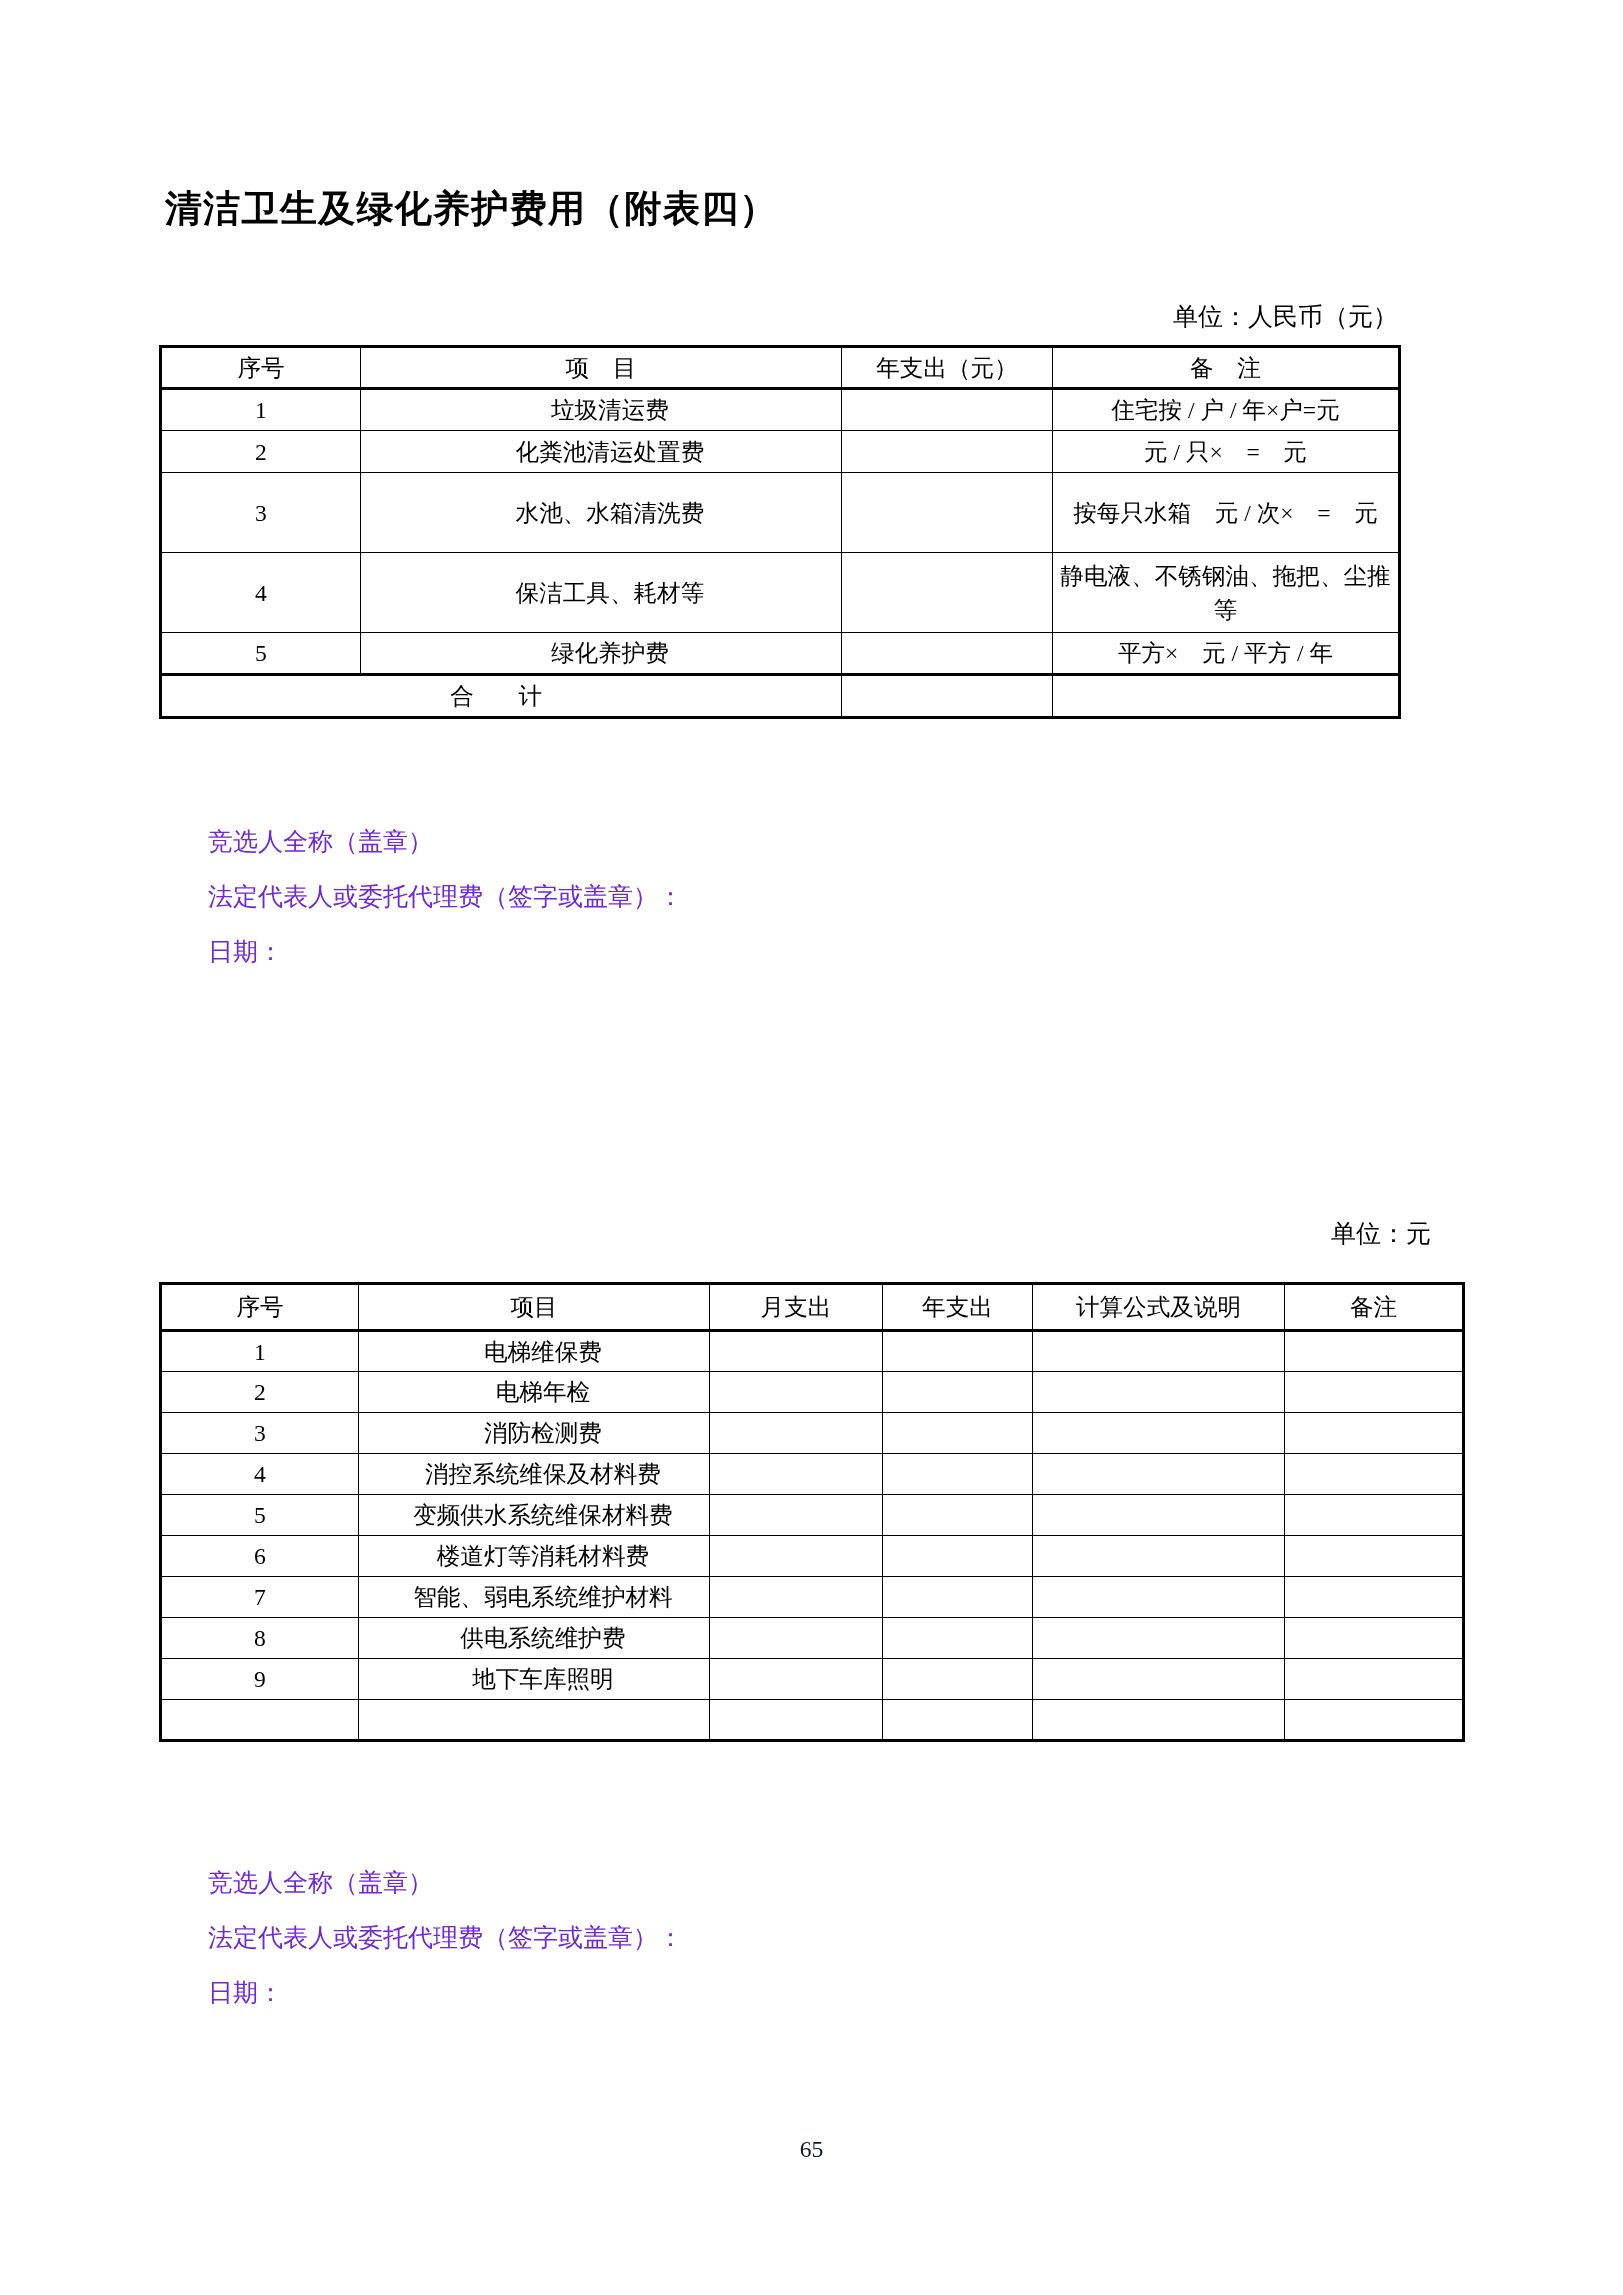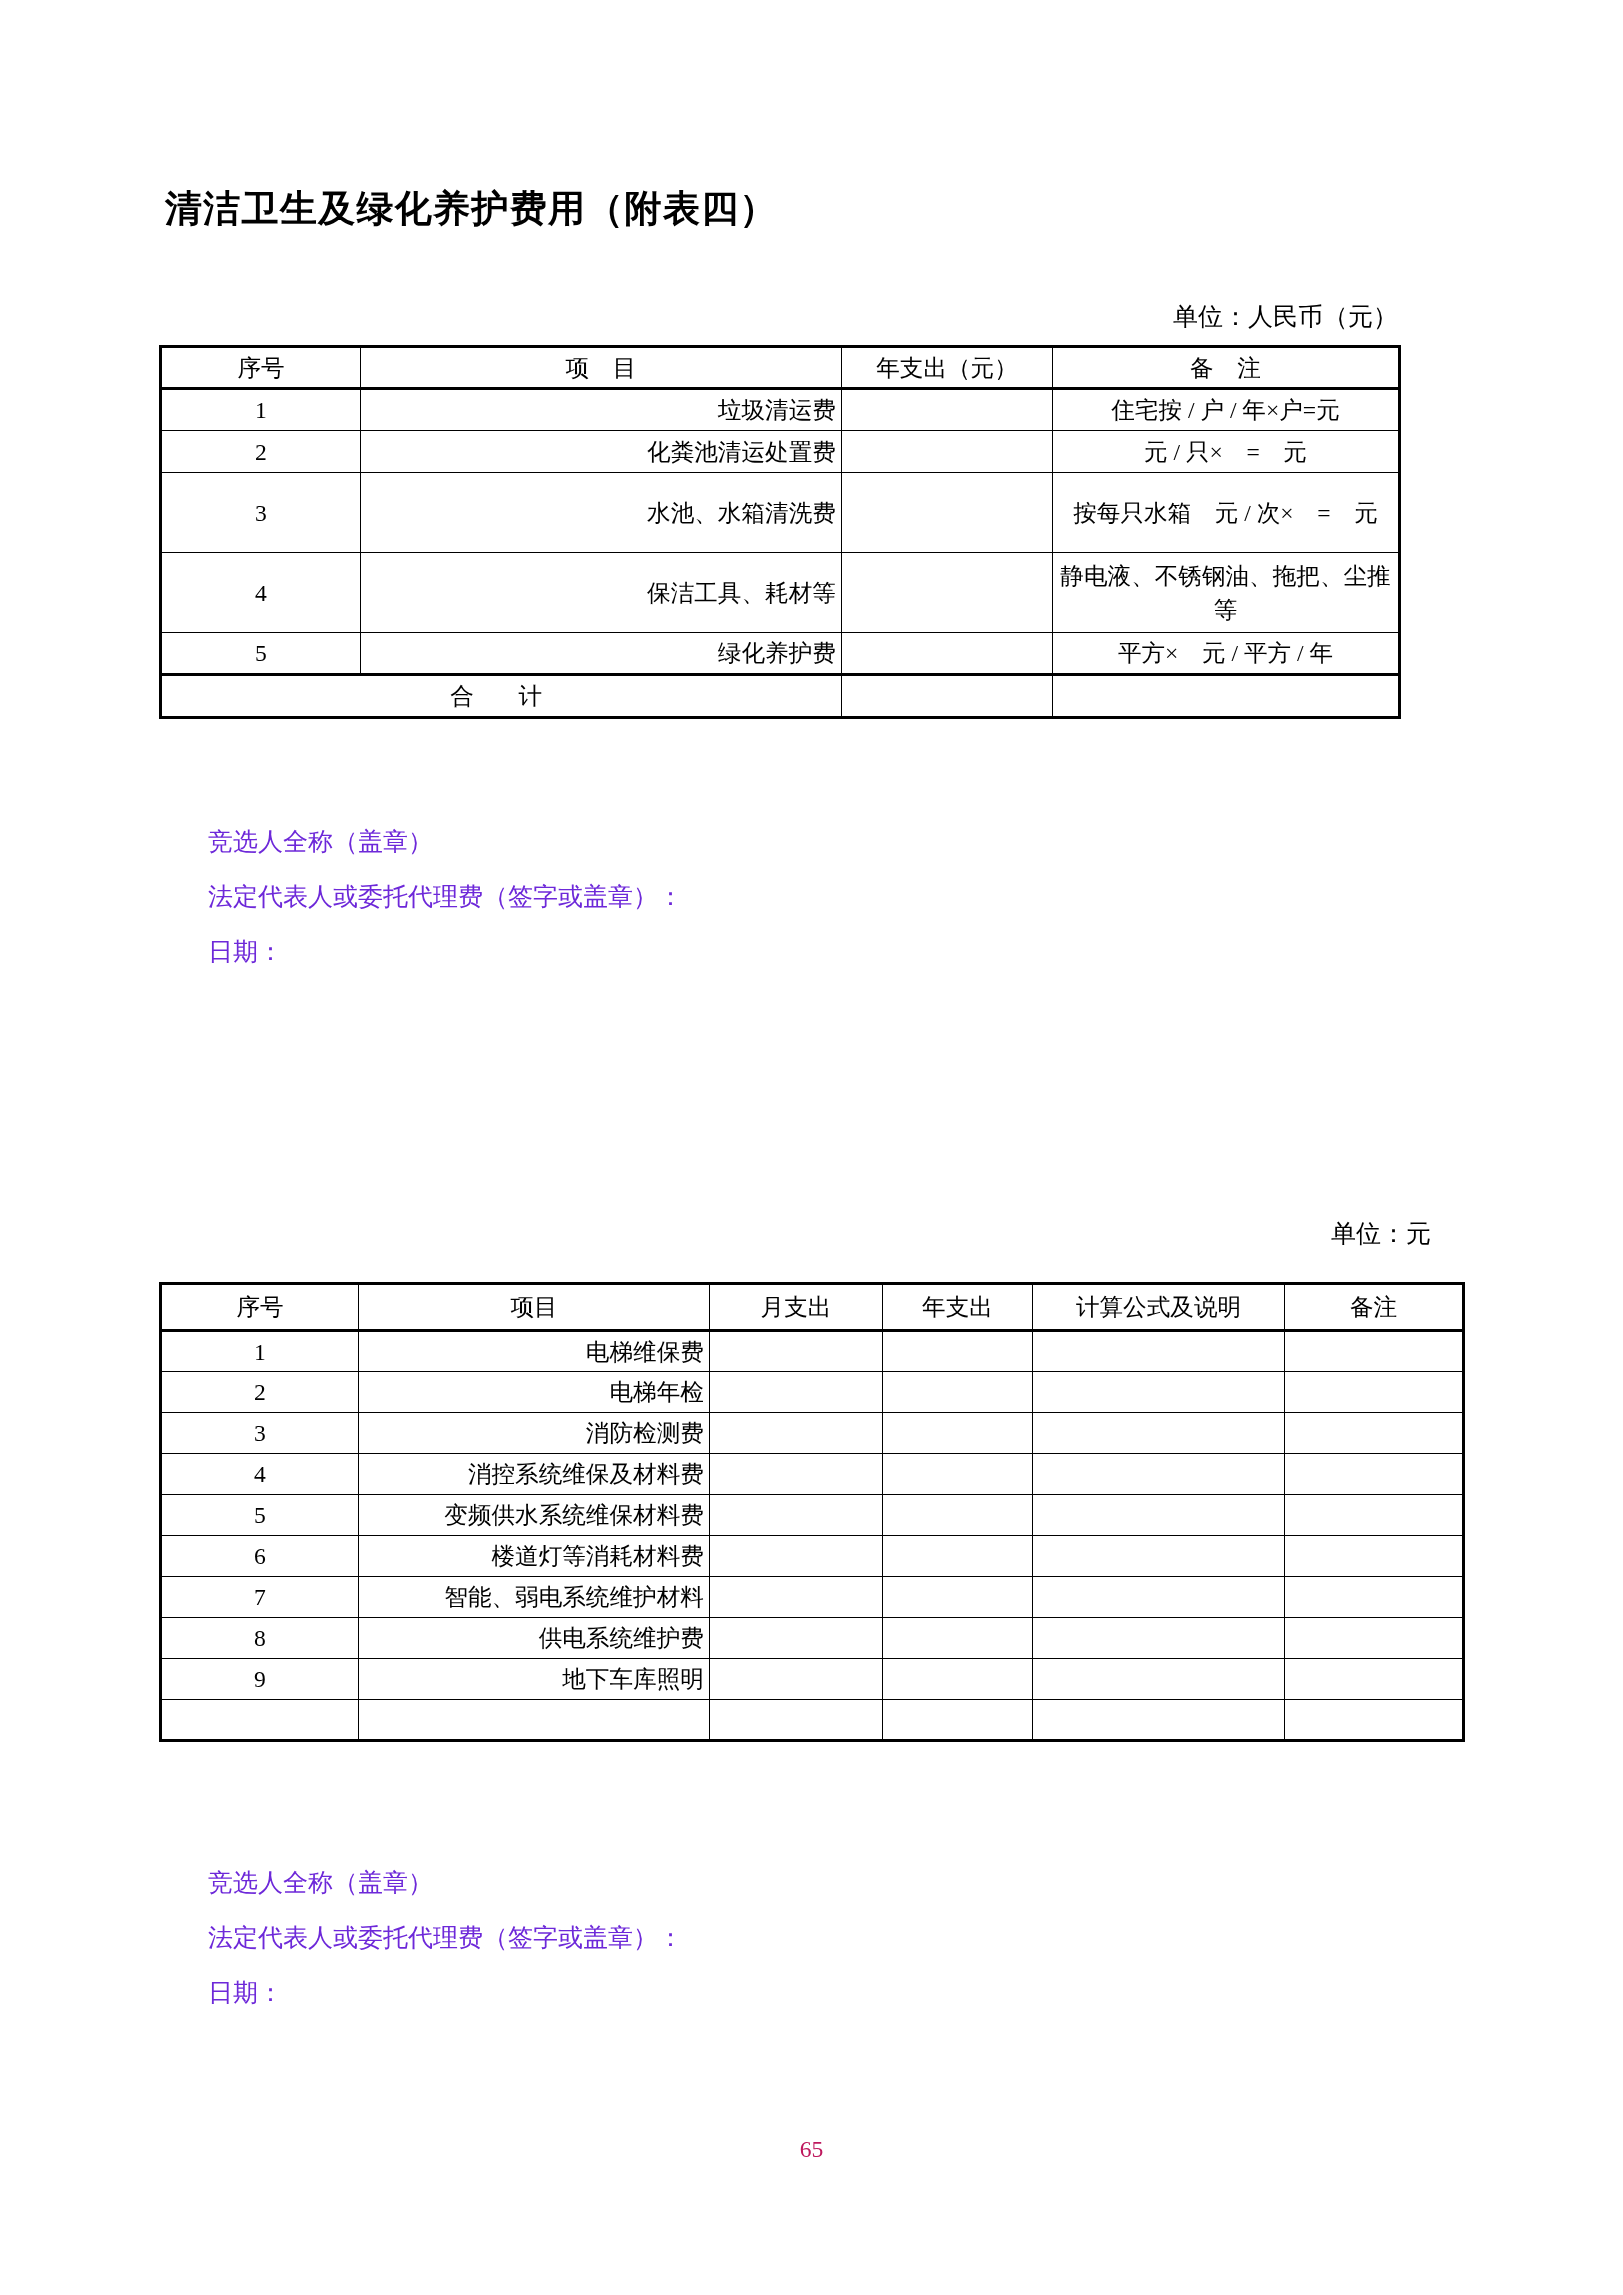--- a/index.html
+++ b/index.html
@@ -51,21 +51,21 @@
     text-align: center;
     vertical-align: middle;
     font-family: "Liberation Serif", "DejaVu Serif", serif;
     font-size: 23.6px;
     line-height: 1.45;
     color: #000;
     padding: 2.6px 5.2px;
     box-sizing: border-box;
   }
   table.form-table td.left {
-    text-align: right;
+    text-align: center;
     padding-left: 23px;
   }
   table.form-table tr.thick-bottom > td {
     border-bottom-width: 3.3px;
   }
   table.form-table tr.thick-top > td {
     border-top-width: 3.3px;
   }
   table.form-table.outer-thick {
     border: 3.3px solid #000;
@@ -89,21 +89,21 @@
   .sig-line:last-child { margin-bottom: 0; }
 
   
   .page-number {
     position: absolute;
     left: 0;
     width: 1623px;
     text-align: center;
     font-family: "Liberation Serif", "DejaVu Serif", serif;
     font-size: 23.6px;
-    color: #be185d;
+    color: #0f172a;
   }
 
   
   .abs { position: absolute; }
 </style>
 </head>
 <body>
 
 <div class="page">
 

